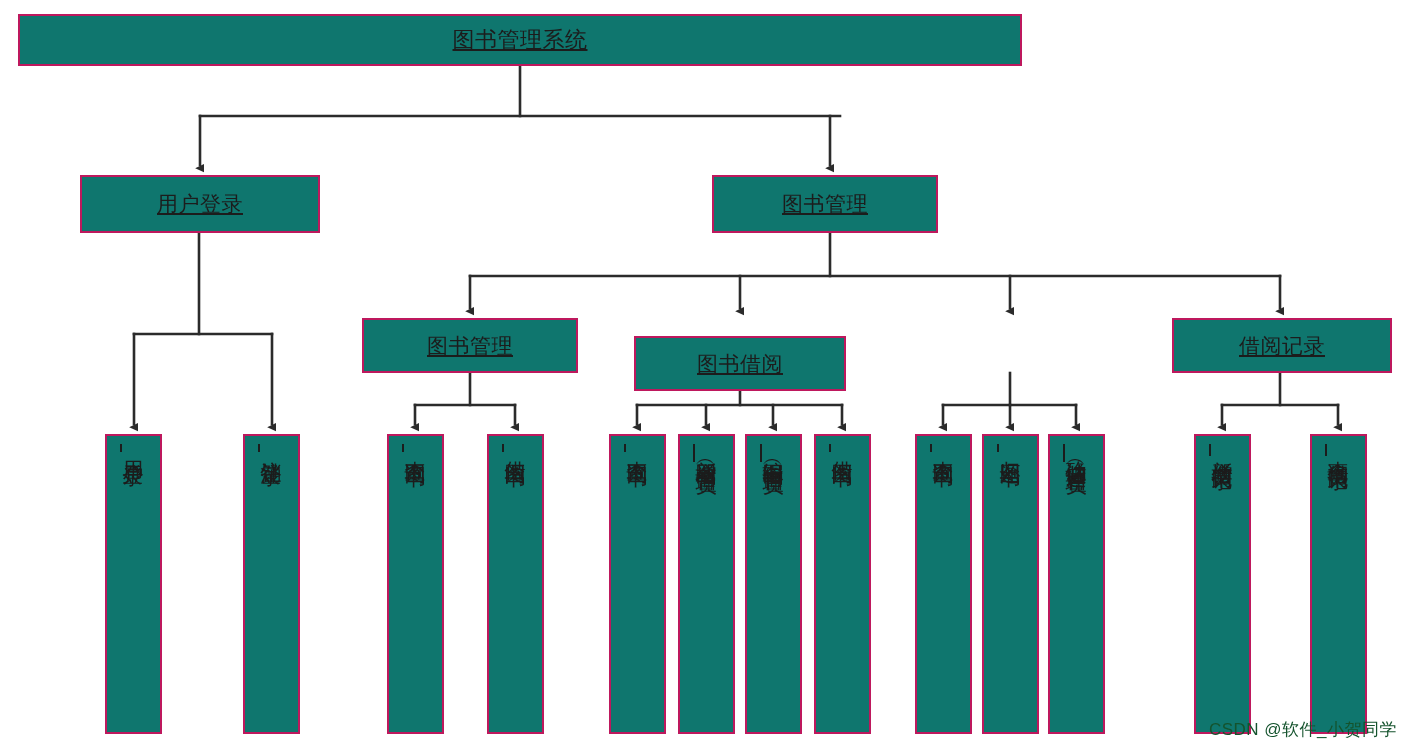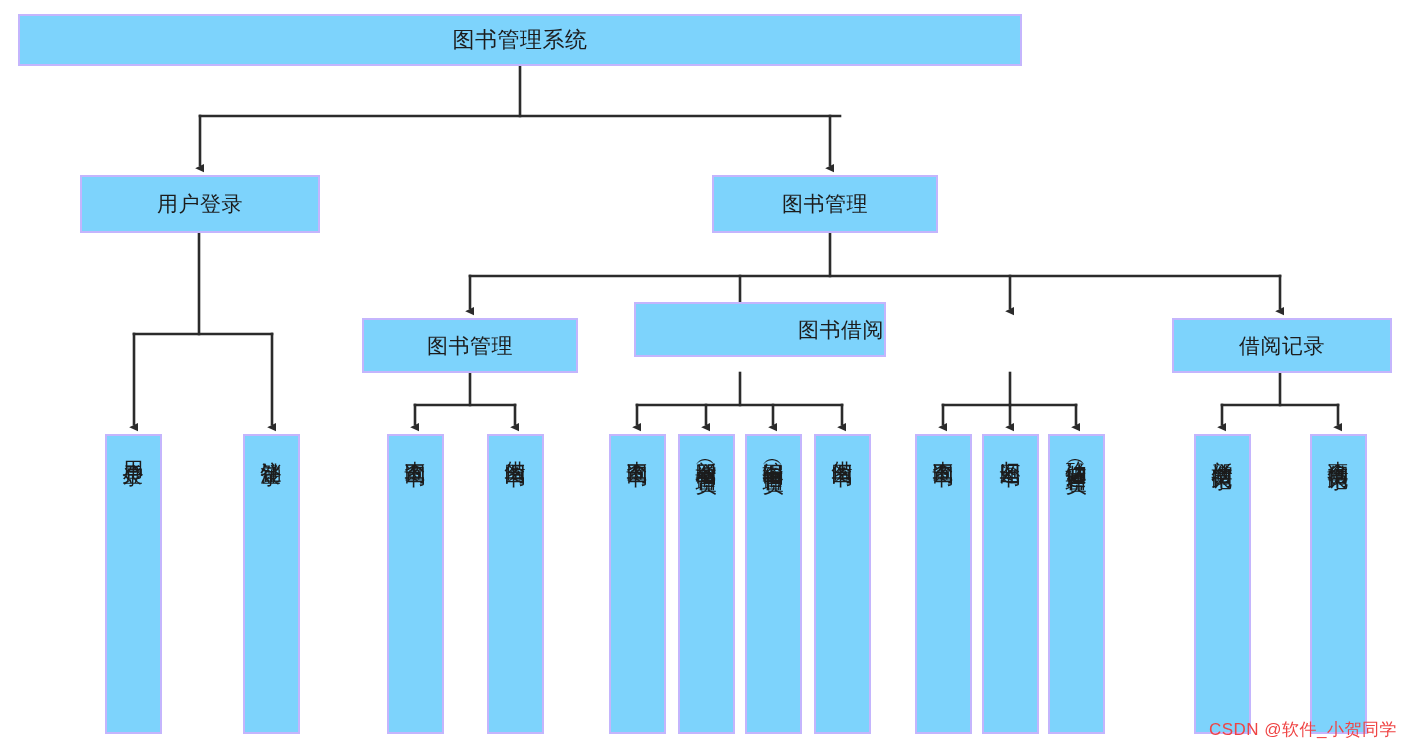--- a/index.html
+++ b/index.html
@@ -21,26 +21,27 @@
     position: absolute;
     left: 0;
     top: 0;
     width: 1405px;
     height: 747px;
     pointer-events: none;
   }
   .node {
     position: absolute;
     box-sizing: border-box;
-    border: 2px solid #c4b5fd;
-    background: #7dd3fc;
+    border: 2px solid #be185d;
+    background: #0f766e;
     display: flex;
     align-items: center;
     justify-content: center;
     color: #1c1c1c;
+    text-decoration: underline;
   }
   .node-label {
     display: block;
     line-height: 1.12;
     letter-spacing: 0.5px;
     white-space: nowrap;
   }
   .node.horiz .node-label {
     font-size: 21px;
   }
@@ -57,21 +58,21 @@
     text-orientation: upright;
     font-size: 21px;
     letter-spacing: 2px;
     line-height: 1;
   }
   .watermark {
     position: absolute;
     right: 8px;
     bottom: 6px;
     font-size: 17px;
-    color: #ef4444;
+    color: #14532d;
     letter-spacing: 0.5px;
     white-space: nowrap;
   }
 </style>
 </head>
 <body>
 
 <div id="canvas">
 
   <svg id="wires" viewBox="0 0 1405 747" xmlns="http://www.w3.org/2000/svg">
@@ -131,21 +132,21 @@
   <div class="node horiz" style="left: 80px; top: 175px; width: 240px; height: 58px;">
     <span class="node-label">用户登录</span>
   </div>
   <div class="node horiz" style="left: 712px; top: 175px; width: 226px; height: 58px;">
     <span class="node-label">图书管理</span>
   </div>
 
   <div class="node horiz" style="left: 362px; top: 318px; width: 216px; height: 55px;">
     <span class="node-label">图书管理</span>
   </div>
-  <div class="node horiz" style="left: 634px; top: 302px; width: 252px; height: 55px; justify-content: flex-end;">
+  <div class="node horiz" style="left: 634px; top: 336px; width: 212px; height: 55px;">
     <span class="node-label">图书借阅</span>
   </div>
   <div class="node horiz" style="left: 1172px; top: 318px; width: 220px; height: 55px;">
     <span class="node-label">借阅记录</span>
   </div>
 
   <div class="node vert" style="left: 105px; top: 434px; width: 57px; height: 300px;">
     <span class="node-label">用户登录</span>
   </div>
   <div class="node vert" style="left: 243px; top: 434px; width: 57px; height: 300px;">

